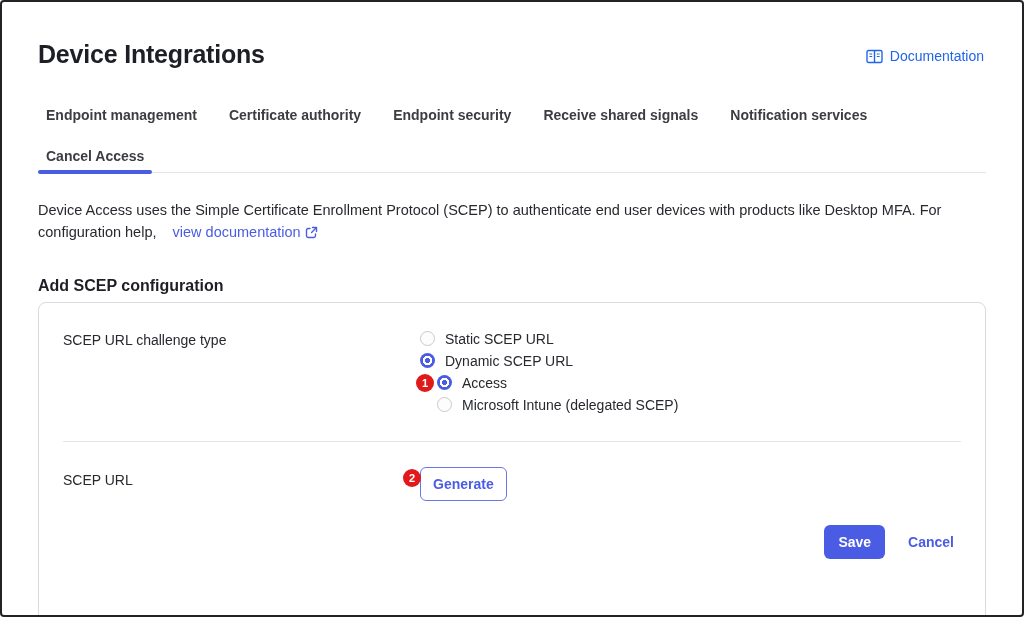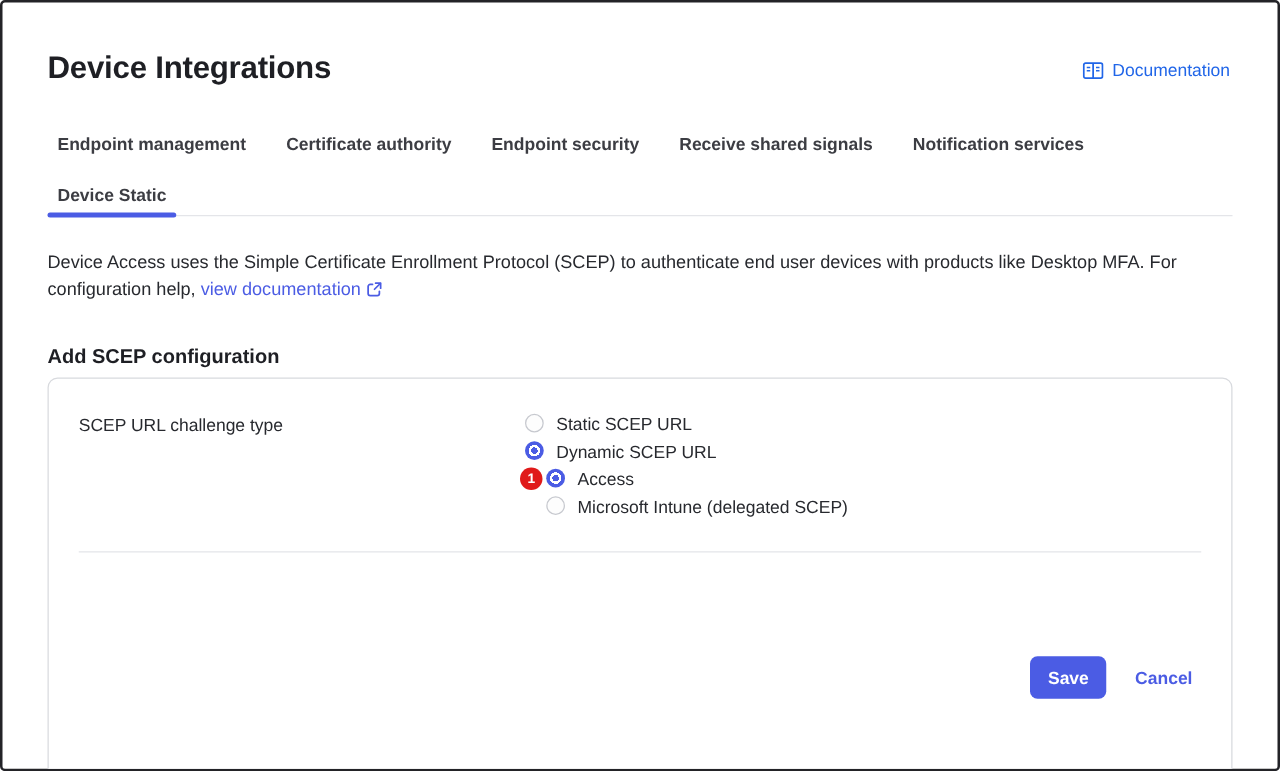--- a/index.html
+++ b/index.html
@@ -54,21 +54,21 @@
   .tab.active::after{
     content:"";position:absolute;left:0;right:0;bottom:-9px;height:4px;
     background:var(--accent);border-radius:3px;
   }
 
   
   .description{
     position:absolute;left:36px;top:197px;max-width:906px;
     font-size:14.5px;line-height:22px;color:var(--text-body);
   }
-  .inline-link{color:var(--accent);cursor:pointer;}
+  .inline-link{color:var(--accent);cursor:pointer;margin-left:12px;}
   .ext-icon{display:inline-block;vertical-align:-2px;margin-left:4px;}
 
   
   .section-heading{
     position:absolute;left:36px;top:275px;
     font-size:16px;font-weight:700;color:var(--text-dark);
   }
 
   
   .card{
@@ -159,21 +159,21 @@
 
   <div class="tabs">
     <div class="tabs-row first">
       <div class="tab">Endpoint management</div>
       <div class="tab">Certificate authority</div>
       <div class="tab">Endpoint security</div>
       <div class="tab">Receive shared signals</div>
       <div class="tab">Notification services</div>
     </div>
     <div class="tabs-row">
-      <div class="tab active">Device Static</div>
+      <div class="tab active">Cancel Access</div>
     </div>
   </div>
 
   <p class="description">
     <span>Device Access uses the Simple Certificate Enrollment Protocol (SCEP) to authenticate end user devices with products like Desktop MFA. For configuration help,</span>
     <span class="inline-link"><span>view documentation</span><span class="ext-icon"><svg width="13" height="13" viewBox="0 0 13 13" fill="none">
       <path d="M5 2.5H3.2C2.26 2.5 1.5 3.26 1.5 4.2V9.8C1.5 10.74 2.26 11.5 3.2 11.5H8.8C9.74 11.5 10.5 10.74 10.5 9.8V8" stroke="#4b5ce4" stroke-width="1.4" stroke-linecap="round"></path>
       <path d="M7.5 1.5H11.5V5.5" stroke="#4b5ce4" stroke-width="1.4" stroke-linecap="round" stroke-linejoin="round"></path>
       <path d="M11.2 1.8L6.6 6.4" stroke="#4b5ce4" stroke-width="1.4" stroke-linecap="round"></path>
     </svg></span></span>
@@ -200,20 +200,27 @@
         <span class="radio-label">Access</span>
       </div>
       <div class="radio-row indent">
         <span class="radio"></span>
         <span class="radio-label">Microsoft Intune (delegated SCEP)</span>
       </div>
     </div>
 
     <div class="card-divider"></div>
 
+    <div class="scep-row">
+      <div class="field-label label-scep">SCEP URL</div>
+      <div class="generate-wrap">
+        <span class="step-badge badge-2">2</span>
+        <button class="generate-btn">Generate</button>
+      </div>
+    </div>
 
     <div class="actions">
       <button class="save-btn">Save</button>
       <span class="cancel-link">Cancel</span>
     </div>
 
   </div>
 
 </div>
 

